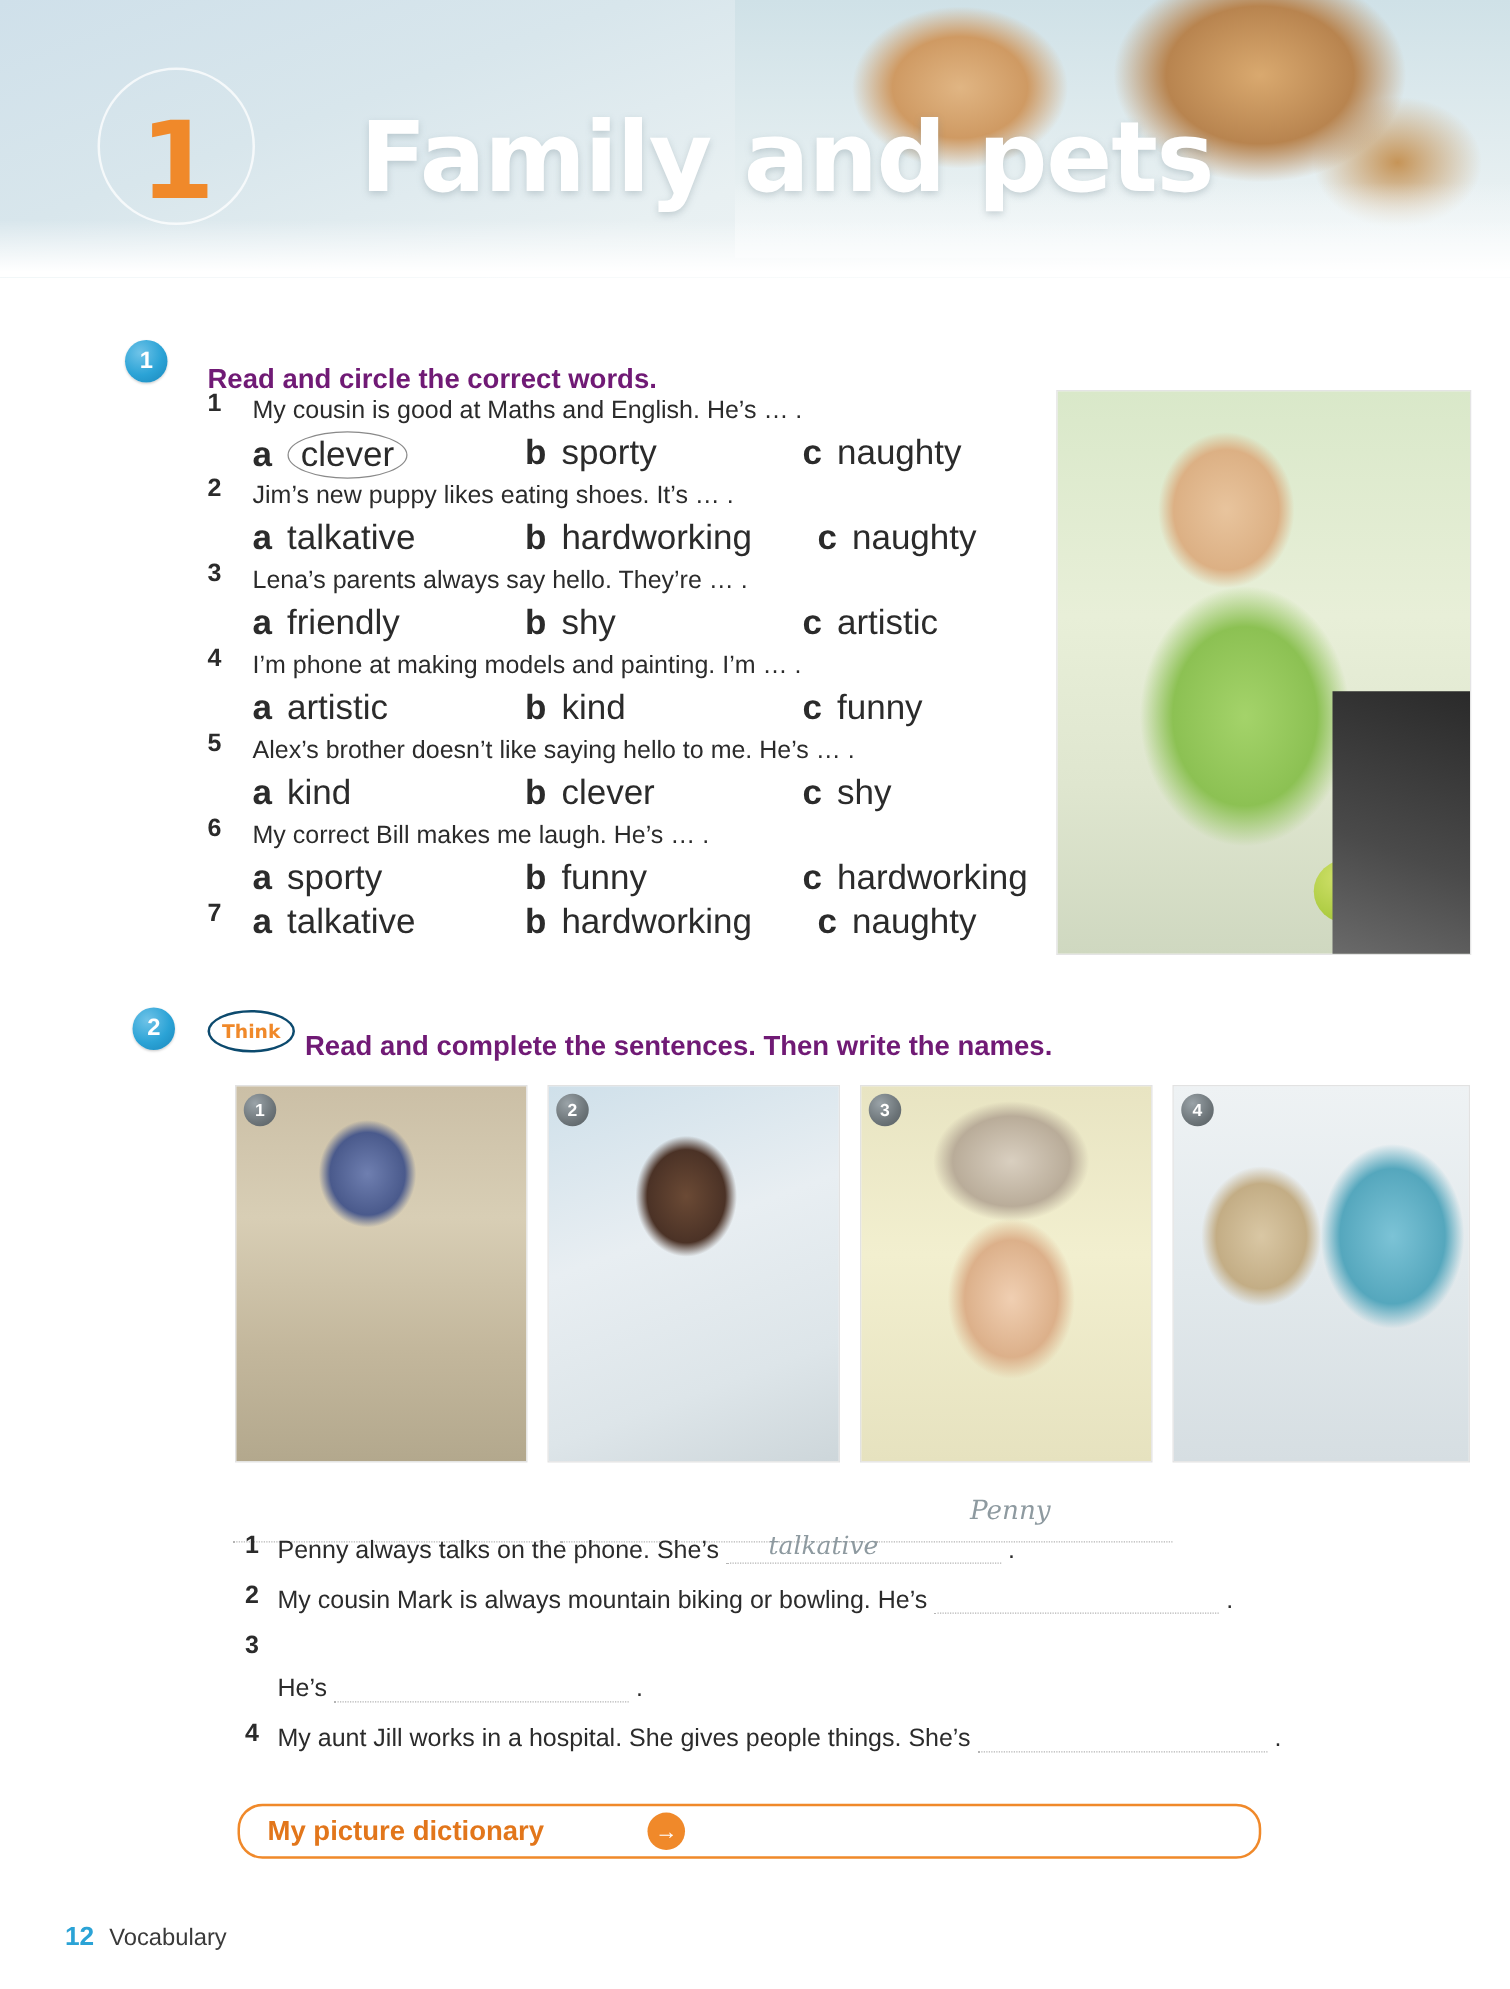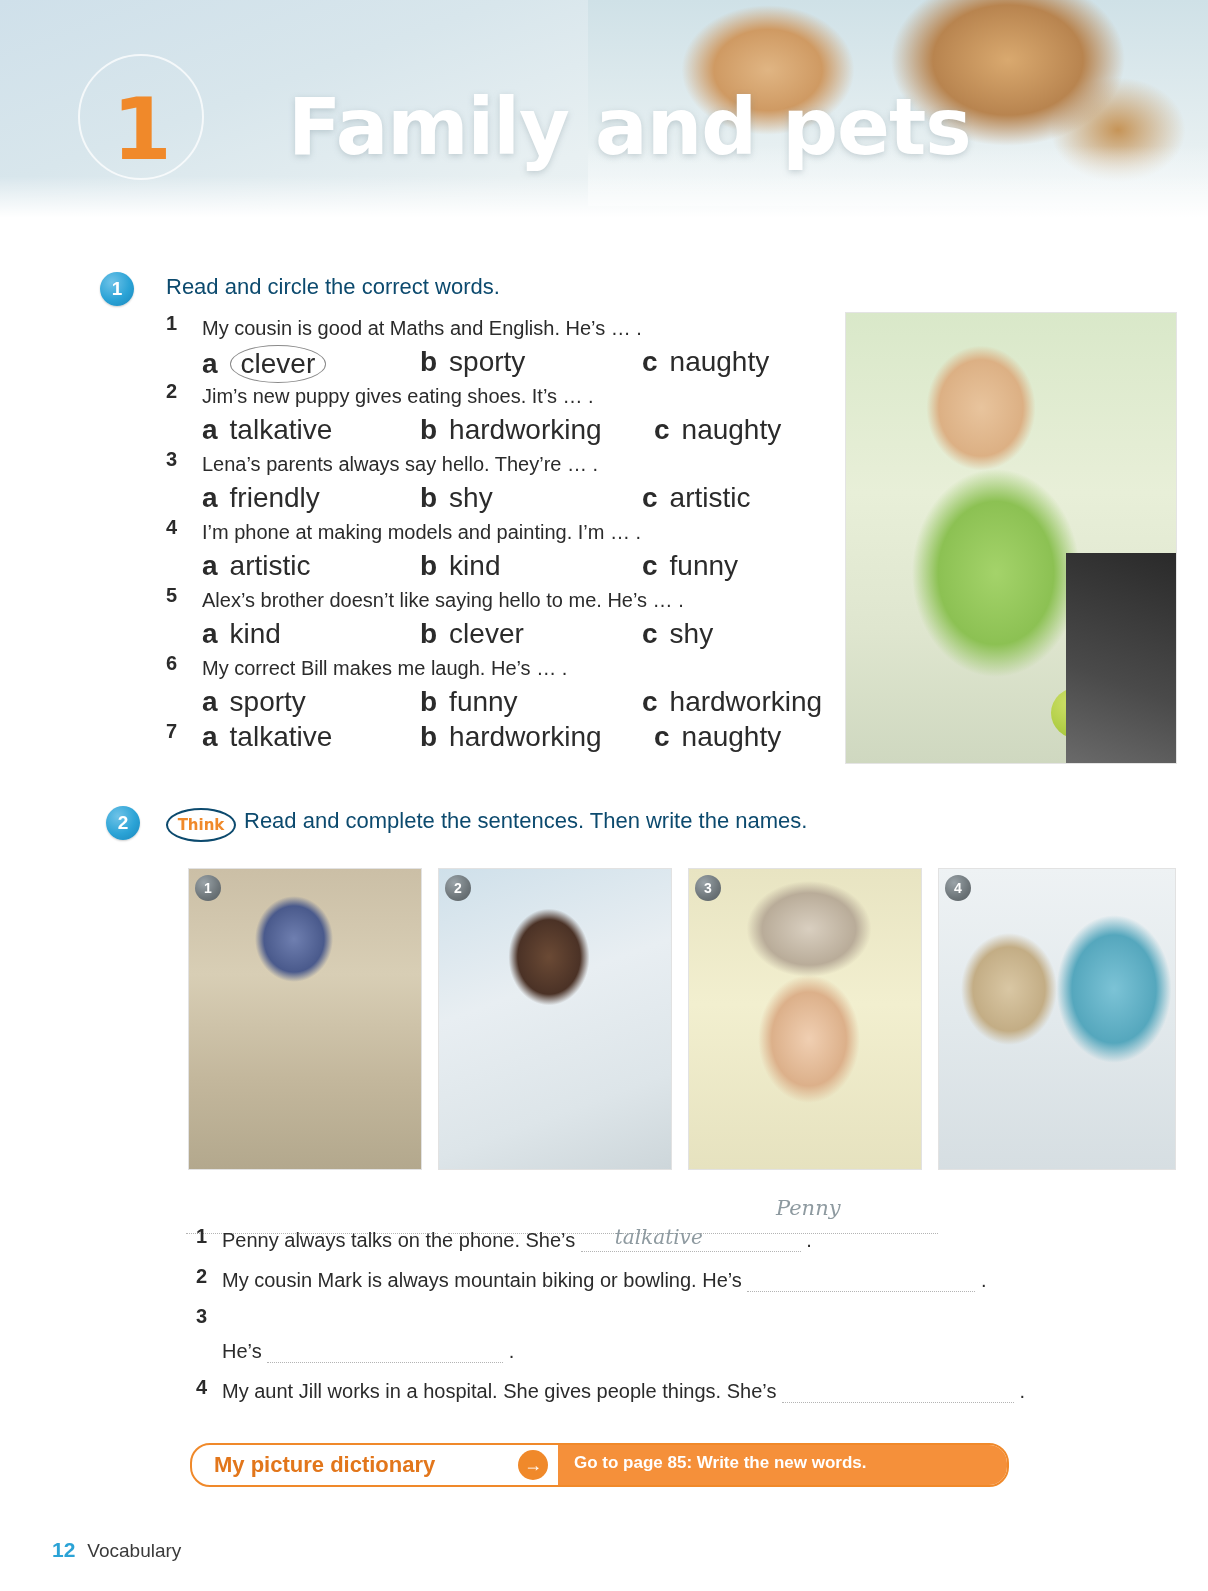--- a/index.html
+++ b/index.html
@@ -85,23 +85,24 @@
     color: #ffffff;
     font-size: 19px;
     font-weight: bold;
     text-align: center;
     line-height: 34px;
     box-shadow: 0 1px 2px rgba(0,0,0,0.2);
   }
   .ex-heading {
     position: absolute;
     font-size: 22px;
-    font-weight: normal;
-    color: #0c4a6e;
+    font-weight: bold;
+    color: #701a75;
     white-space: nowrap;
+    margin-top: 16px;
   }
   .think-badge {
     position: absolute;
     width: 66px; height: 30px;
     border: 2px solid #0c4a6e;
     border-radius: 50%/50%;
     color: #f0892a;
     font-size: 15px;
     font-weight: bold;
     text-align: center;
@@ -329,21 +330,21 @@
     <div class="q-text">My cousin is good at Maths and English. He’s … .</div>
     <div class="opt-row">
       <span class="opt opt-a"><span class="lt">a</span><span class="circled">clever</span></span>
       <span class="opt opt-b"><span class="lt">b</span><span>sporty</span></span>
       <span class="opt opt-c"><span class="lt">c</span><span>naughty</span></span>
     </div>
   </div>
 
   <div class="q-row">
     <span class="q-num">2</span>
-    <div class="q-text">Jim’s new puppy gives eating shoes. It’s … .</div>
+    <div class="q-text">Jim’s new puppy likes eating shoes. It’s … .</div>
     <div class="opt-row">
       <span class="opt opt-a"><span class="lt">a</span><span>talkative</span></span>
       <span class="opt opt-b"><span class="lt">b</span><span>hardworking</span></span>
       <span class="opt opt-c" style="left:452px;"><span class="lt">c</span><span>naughty</span></span>
     </div>
   </div>
 
   <div class="q-row">
     <span class="q-num">3</span>
     <div class="q-text">Lena’s parents always say hello. They’re … .</div>
@@ -460,21 +461,20 @@
       <span class="blank" style="width:232px;"></span>
       <span>.</span>
     </div>
   </div>
 
 </div>
 
 <div class="dict-bar">
   <div class="dict-title">My picture dictionary</div>
   <div class="dict-arrow">→</div>
-  <div class="dict-right">Go to page 85: Write the new words.</div>
 </div>
 
 <div class="footer">
   <div class="footer-row">
     <span class="page-num">12</span>
     <span class="footer-label">Vocabulary</span>
   </div>
 </div>
 
 </body></html>

